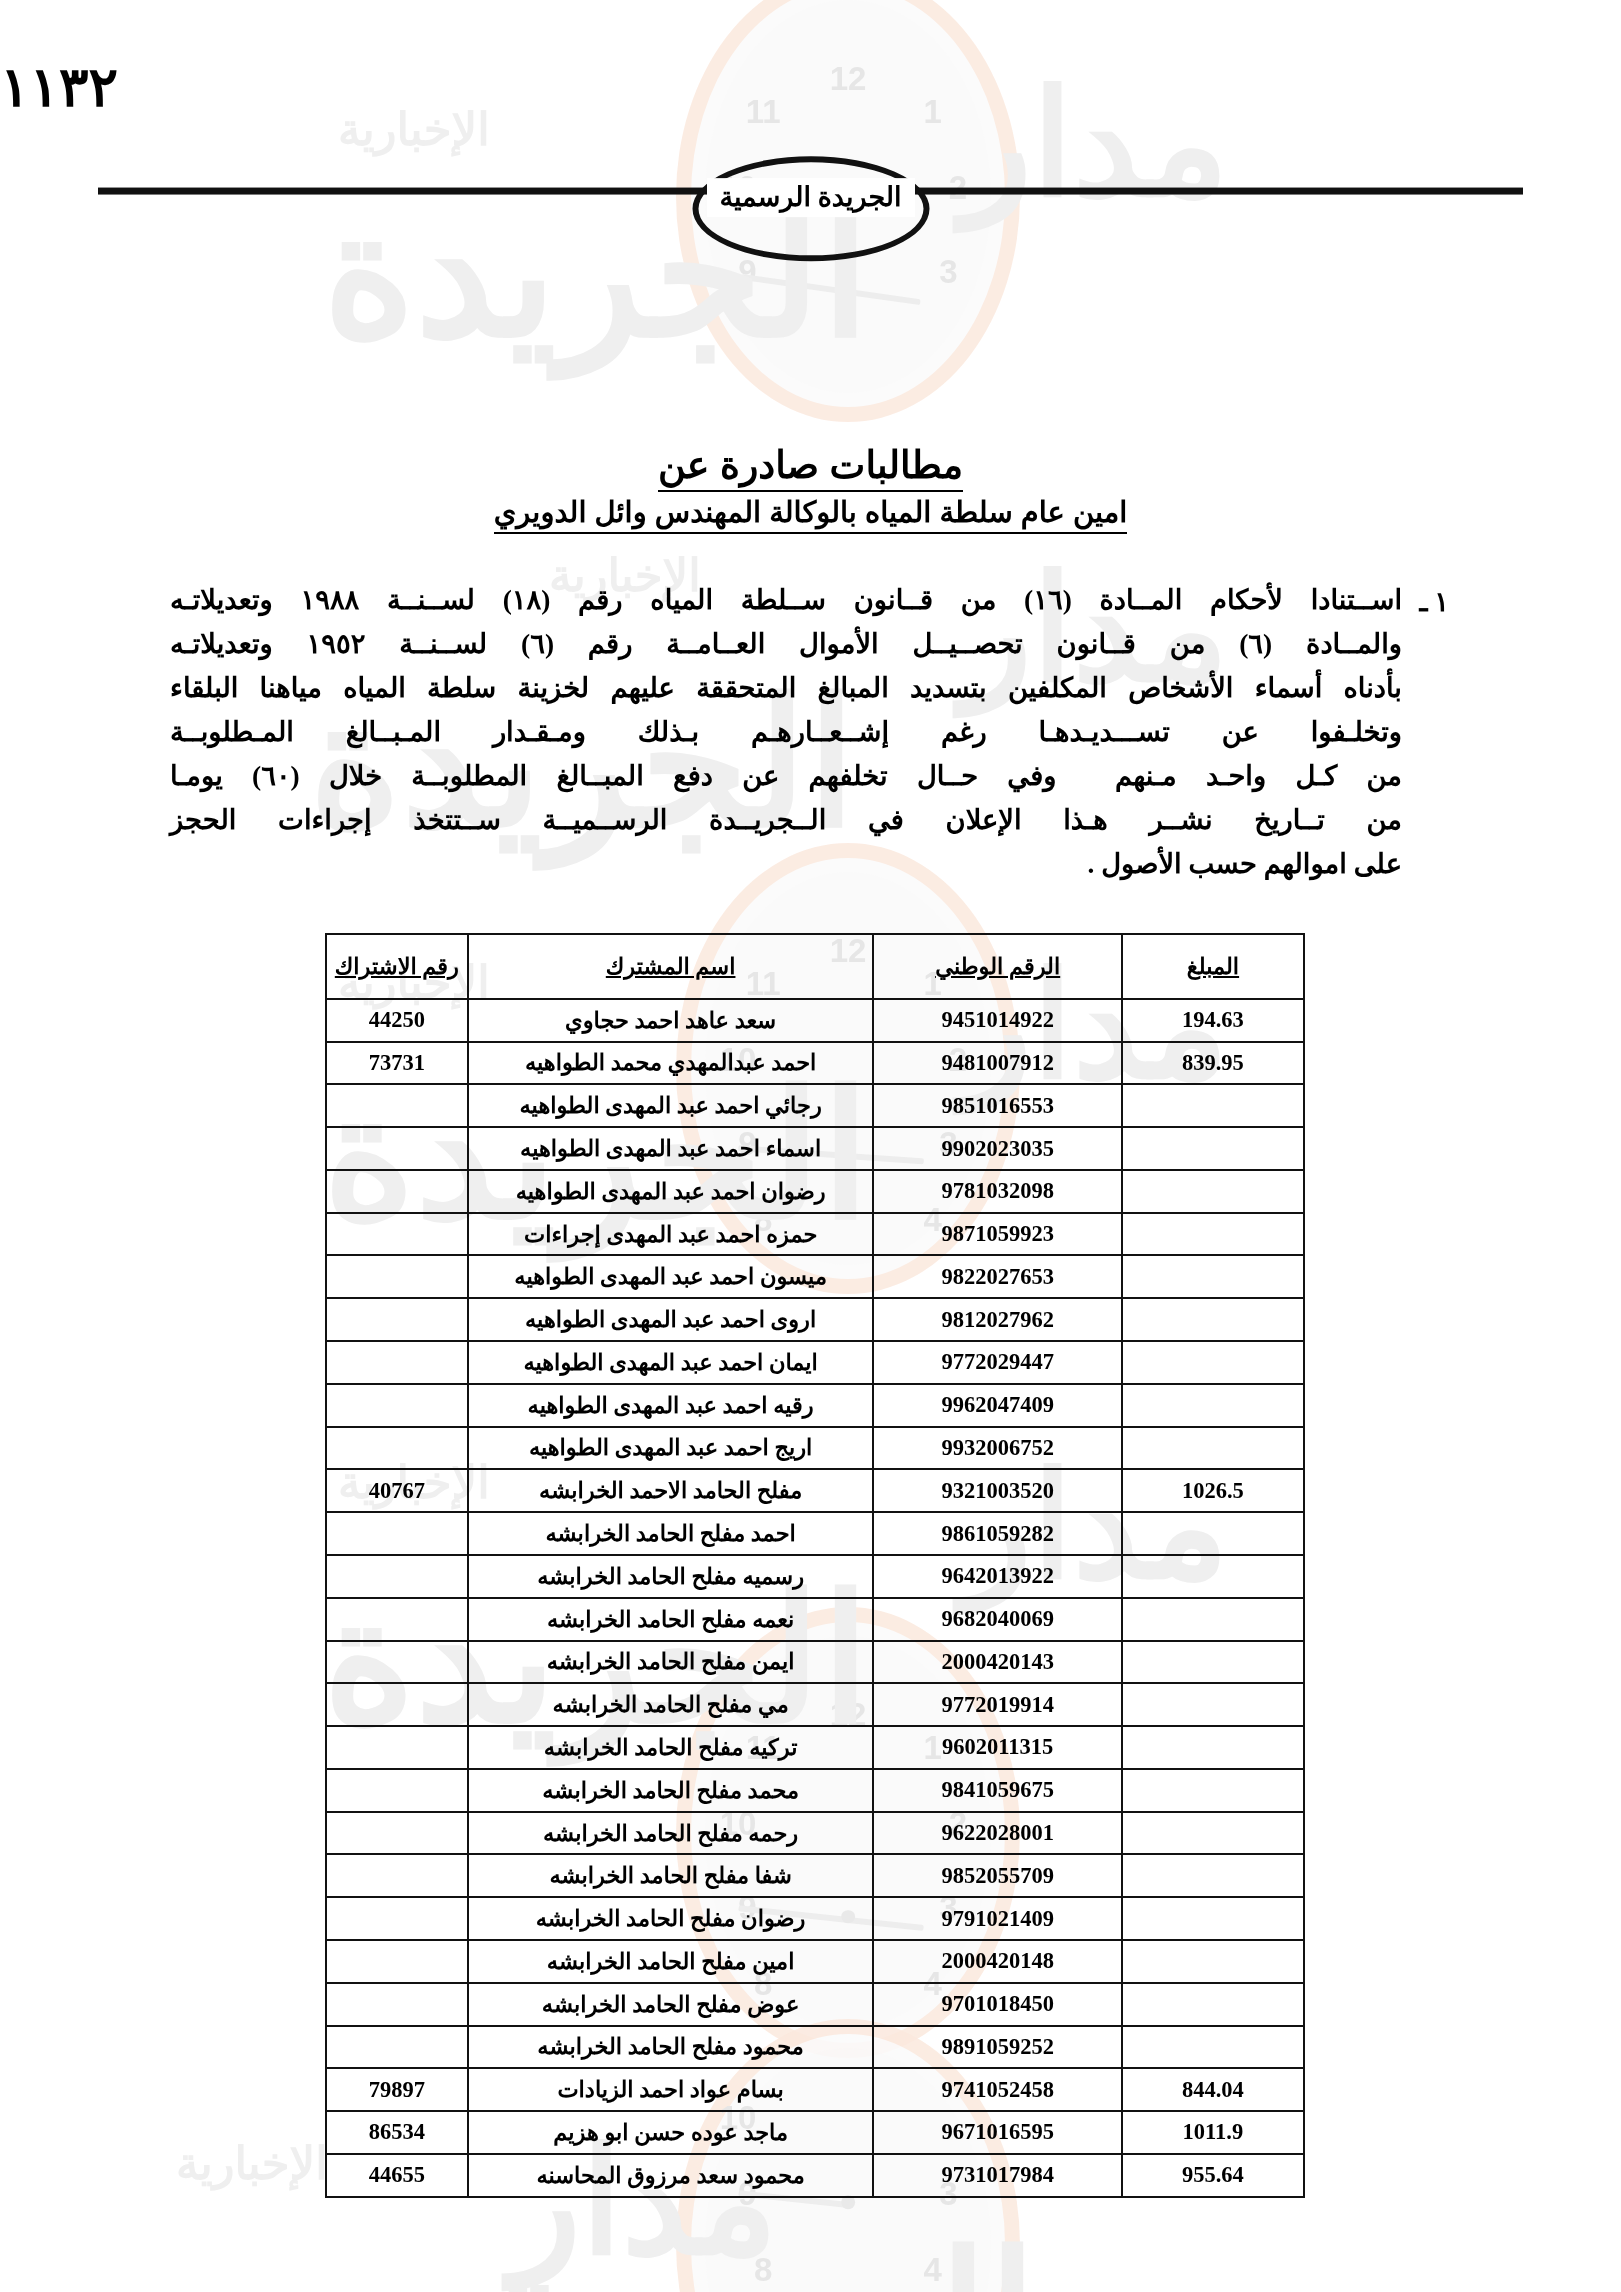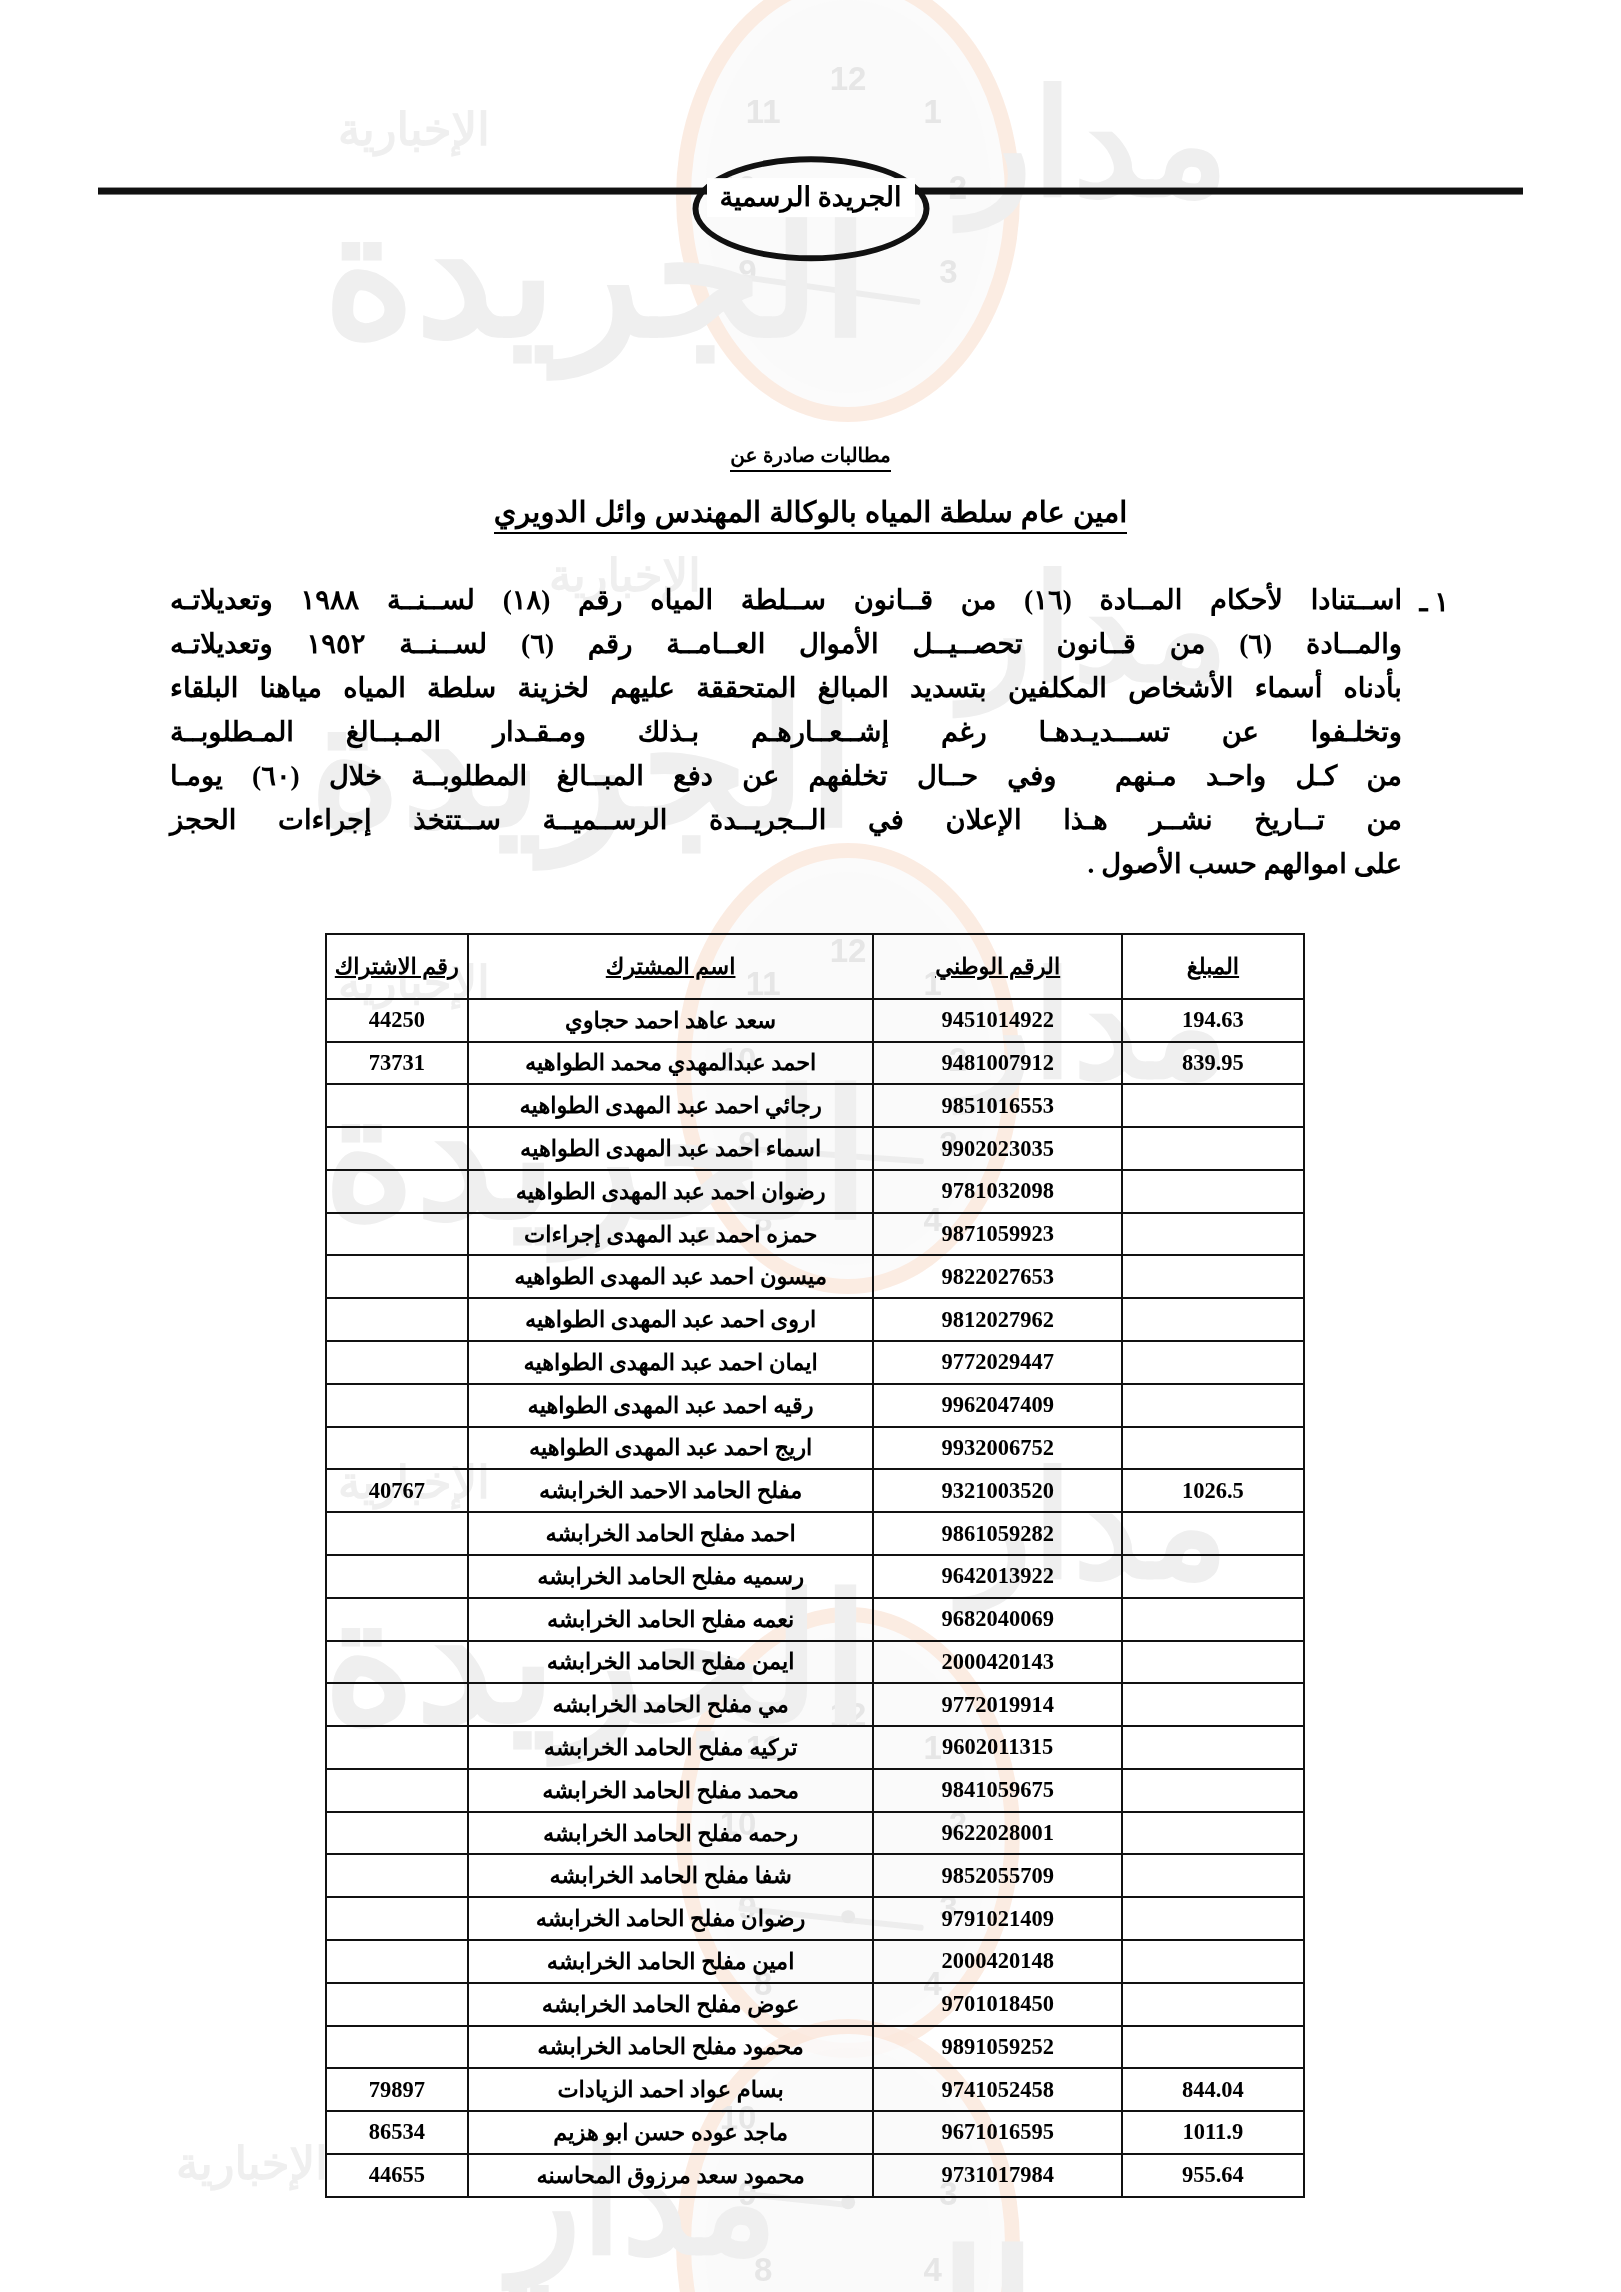--- a/index.html
+++ b/index.html
@@ -157,21 +157,21 @@
     padding-bottom: 3.9px;
     border-bottom: 2.9px double #000;
   }
   .subtitle-1, .subtitle-2 {
     position: absolute;
     left: 0; right: 0;
     text-align: center;
     font-weight: 700;
     font-family: "Liberation Sans", sans-serif;
   }
-  .subtitle-1 { top: 443px; font-size: 20px; }
+  .subtitle-1 { top: 443px; font-size: 38px; }
   .subtitle-2 { top: 495px; font-size: 29px; }
   .subtitle-1 span, .subtitle-2 span {
     display: inline-block;
     padding-bottom: 2.9px;
     border-bottom: 2.9px double #000;
   }
 
   
   .body-block {
     position: absolute;
@@ -320,20 +320,21 @@
   <div class="wm-text wm-sub" style="left:338px; top:1456px;">الإخبارية</div>
   <div class="wm-text wm-big" style="left:323px; top:1558px;">الجريدة</div>
 
   <div class="wm-text wm-madar" style="left:510px; top:2117px;">مدار</div>
   <div class="wm-text wm-sub" style="left:176px; top:2137px;">الإخبارية</div>
   <div class="wm-text wm-big" style="left:490px; top:2215px;">الجريدة</div>
 </div>
 
 <div class="page">
 
+  <div class="page-number">١١٣٢</div>
 
   <div class="header-rule-wrap">
     <div class="header-rule"></div>
     <div class="header-oval"></div>
     <div class="header-oval-mask"></div>
     <div class="header-oval-label">الجريدة الرسمية</div>
   </div>
 
 
   <div class="subtitle-1">

